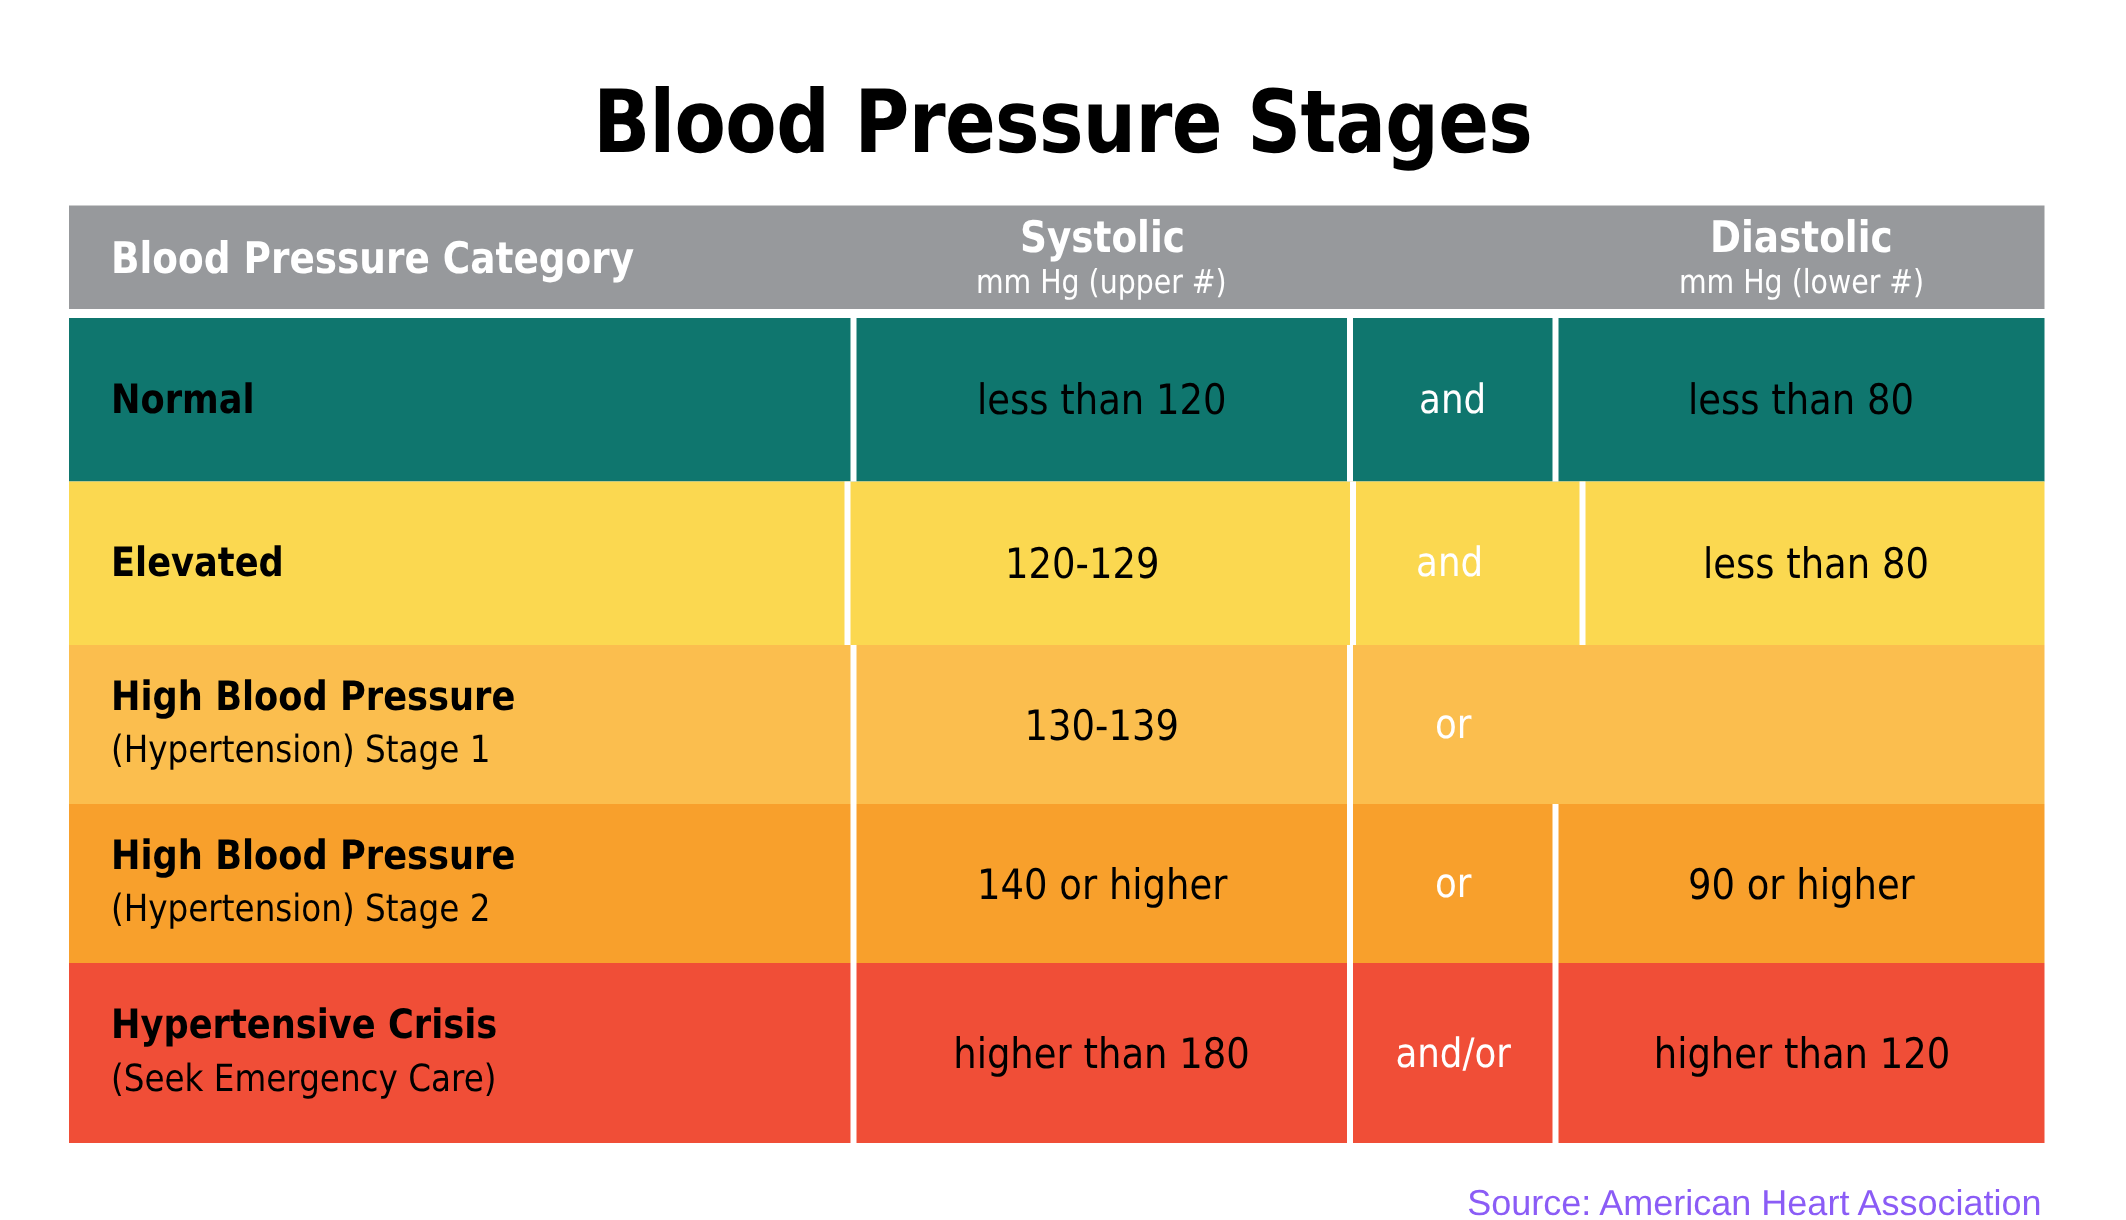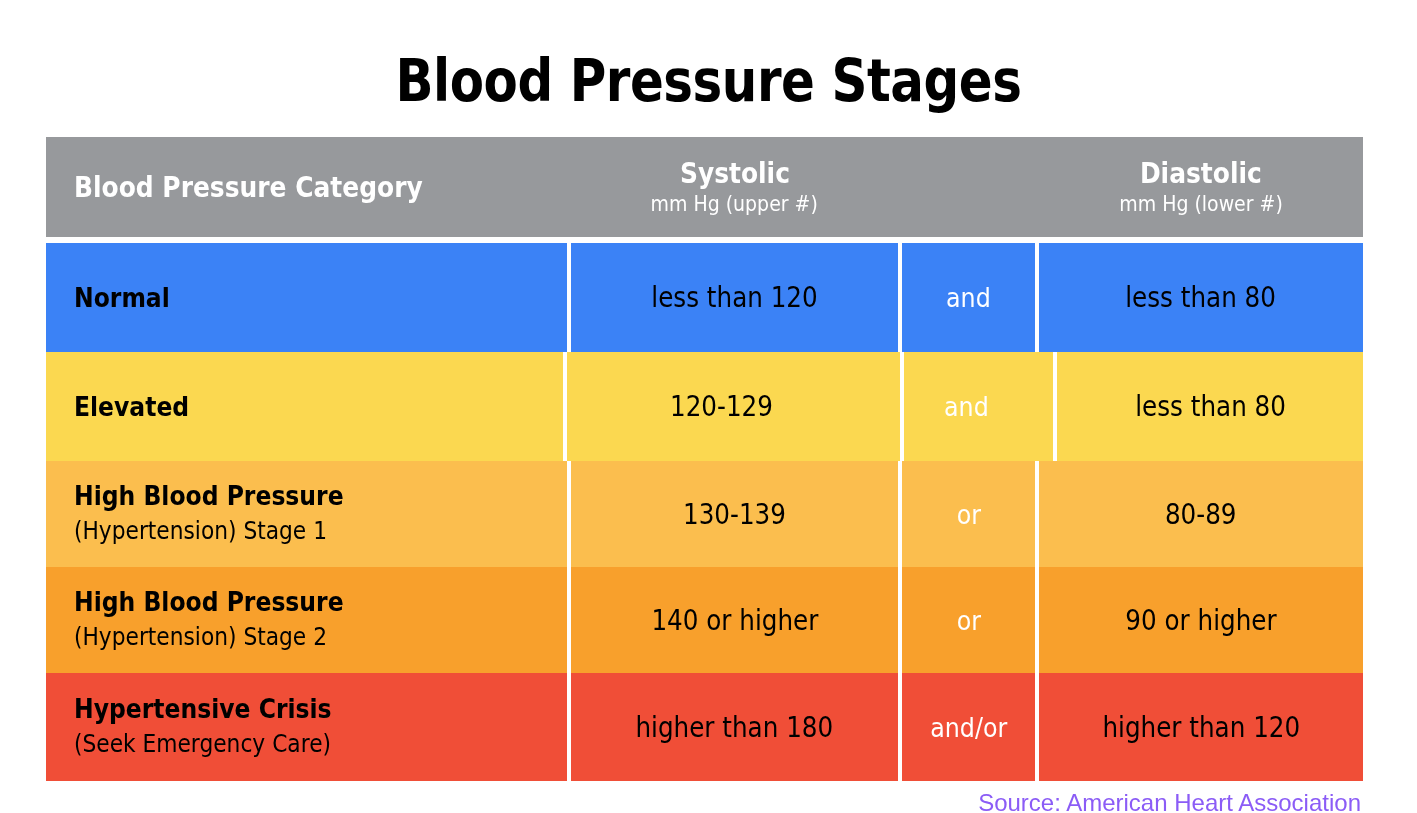--- a/index.html
+++ b/index.html
@@ -59,21 +59,21 @@
   .c-sys   { width: 331px; align-items: center; }
   .c-op    { width: 137px; align-items: center; }
   .c-dia   { width: 328px; align-items: center; }
 
   
   .c-sys, .c-op, .c-dia { border-left: 4px solid #ffffff; align-items: center; }
 
   
   .header {
     background: #97999c;
-    height: 100px;
+    height: 69px;
   }
   .header .cell { border-left-color: transparent; }
   .hdr-cat {
     font-family: "DejaVu Sans", sans-serif;
     font-weight: bold;
     font-size: 29px;
     color: #ffffff;
     transform: scaleX(0.86);
     transform-origin: left center;
     white-space: nowrap;
@@ -101,21 +101,21 @@
     flex-direction: column;
     align-items: center;
     justify-content: center;
   }
   
   .body-gap { height: 6px; background: #ffffff; }
 
   
   .drow { height: 109px; }
   .drow.r-stage { height: 106px; }
-  .drow.r-last  { height: 108px; }
+  .drow.r-last  { height: 120px; }
 
   .cat-main {
     font-family: "DejaVu Sans", sans-serif;
     font-weight: bold;
     font-size: 27px;
     line-height: 34px;
     color: #000000;
     transform: scaleX(0.87);
     transform-origin: left center;
     white-space: nowrap;
@@ -176,21 +176,21 @@
       </div>
       <div class="cell c-op"></div>
       <div class="cell c-dia hdr-stack">
         <span class="hdr-main">Diastolic</span>
         <span class="hdr-sub">mm Hg (lower #)</span>
       </div>
     </div>
 
     <div class="body-gap"></div>
 
-    <div class="row drow" style="background: #3b82f6;">
+    <div class="row drow" style="background: #0f766e;">
       <div class="cell c-cat">
         <span class="cat-main">Normal</span>
       </div>
       <div class="cell c-sys">
         <span class="val">less than 120</span>
       </div>
       <div class="cell c-op">
         <span class="op">and</span>
       </div>
       <div class="cell c-dia">
@@ -217,23 +217,20 @@
       <div class="cell c-cat">
         <span class="cat-main">High Blood Pressure</span>
         <span class="cat-sub">(Hypertension) Stage 1</span>
       </div>
       <div class="cell c-sys">
         <span class="val">130-139</span>
       </div>
       <div class="cell c-op">
         <span class="op">or</span>
       </div>
-      <div class="cell c-dia">
-        <span class="val">80-89</span>
-      </div>
     </div>
 
     <div class="row drow r-stage" style="background: rgb(248, 160, 44);">
       <div class="cell c-cat">
         <span class="cat-main">High Blood Pressure</span>
         <span class="cat-sub">(Hypertension) Stage 2</span>
       </div>
       <div class="cell c-sys">
         <span class="val">140 or higher</span>
       </div>

